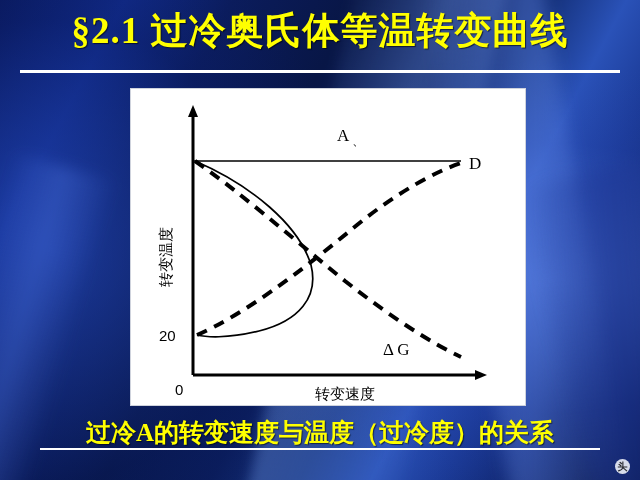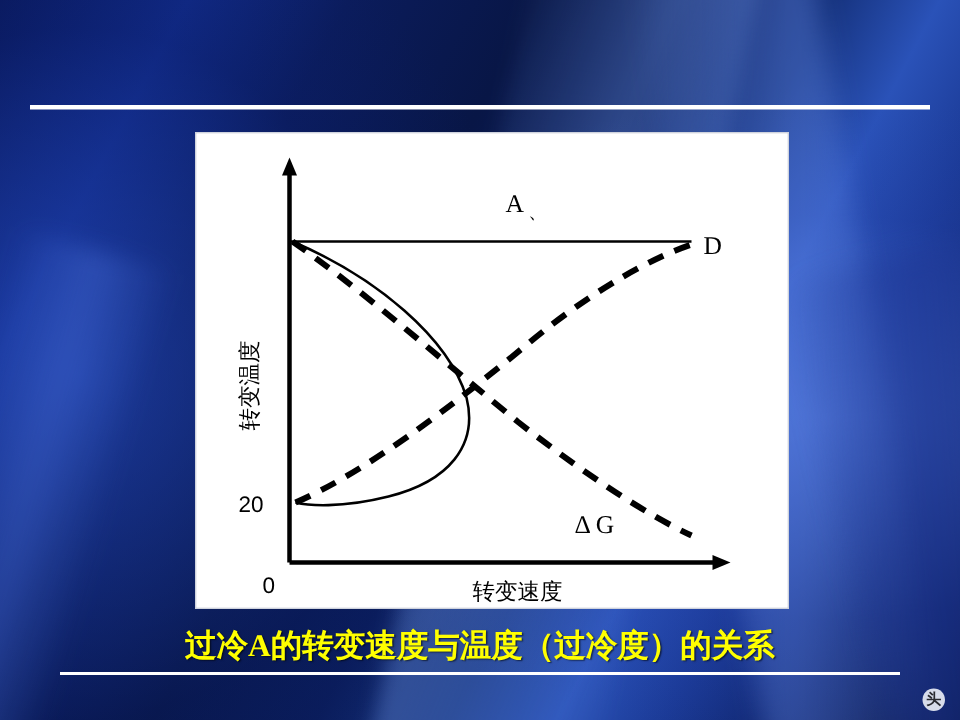--- a/index.html
+++ b/index.html
@@ -100,21 +100,21 @@
 
   
   .caption {
     position: absolute;
     left: 0;
     top: 416px;
     width: 640px;
     text-align: center;
     color: #ffff00;
     font-family: "Liberation Serif", "DejaVu Serif", serif;
-    font-size: 21px;
+    font-size: 25px;
     font-weight: bold;
     white-space: nowrap;
     text-shadow: 1px 1px 1px rgba(0,0,0,0.55);
   }
   .caption-rule {
     position: absolute;
     left: 40px;
     top: 448px;
     width: 560px;
     height: 2px;
@@ -153,20 +153,21 @@
 <body>
 
 <div class="slide">
 
   <div class="streak a"></div>
   <div class="streak b"></div>
   <div class="streak c"></div>
   <div class="streak d"></div>
 
   <div class="title-block">
+    <div class="title-text">§2.1  过冷奥氏体等温转变曲线</div>
     <div class="title-rule"></div>
   </div>
 
   <div class="figure">
     <svg width="394" height="316" viewBox="0 0 394 316">
       <rect x="0" y="0" width="394" height="316" fill="#ffffff"></rect>
 
       <line x1="62" y1="22" x2="62" y2="286" stroke="#000000" stroke-width="3"></line>
       <polygon points="62,16 57,28 67,28" fill="#000000"></polygon>
 

